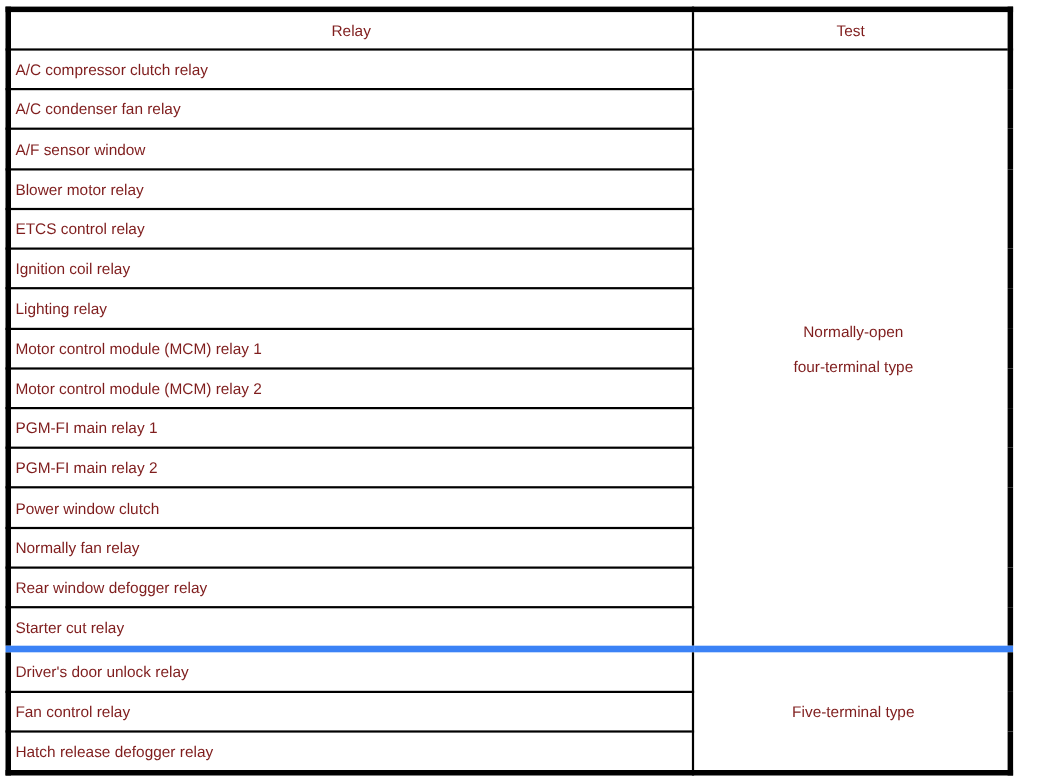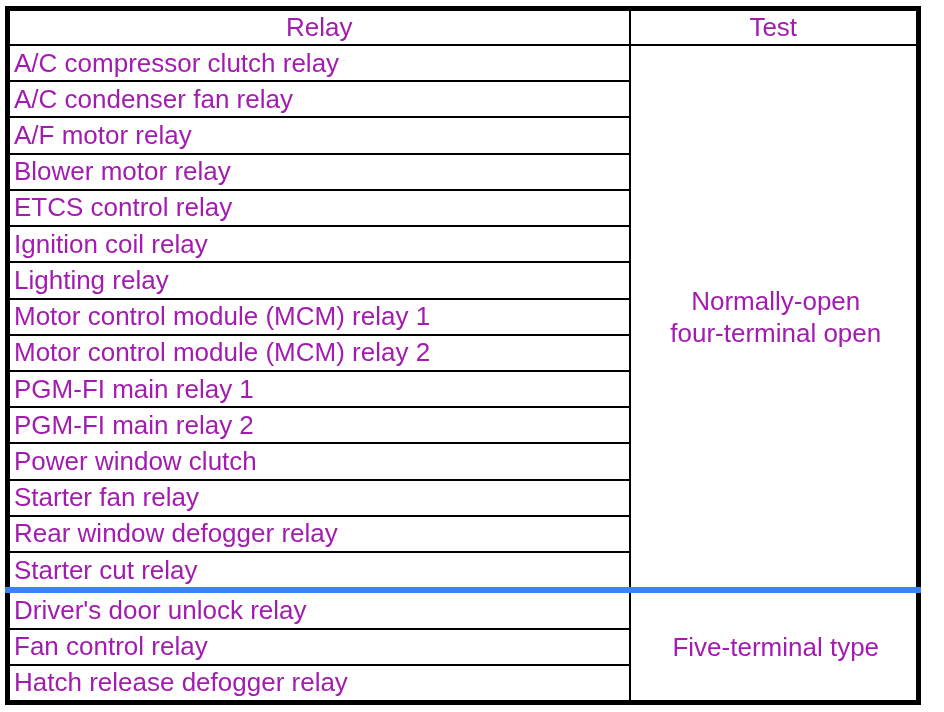--- a/index.html
+++ b/index.html
@@ -22,23 +22,23 @@
     width: 911px;
     height: 699px;
     border-collapse: collapse;
     table-layout: fixed;
     border: 5px solid #000000;
   }
   col.relay-col { width: 622px; }
   col.test-col  { width: 289px; }
   th, td {
     border: 2px solid #000000;
-    font-size: 26px;
+    font-size: 14px;
     font-weight: normal;
-    color: #a21caf;
+    color: #7f1d1d;
     overflow: hidden;
     white-space: nowrap;
   }
   th.header-cell {
     height: 33px;
     text-align: center;
     vertical-align: middle;
     padding: 0;
   }
   td.relay-cell {
@@ -70,28 +70,28 @@
       <tr>
         <th class="header-cell">Relay</th>
         <th class="header-cell">Test</th>
       </tr>
     </thead>
     <tbody>
         <tr>
           <td class="relay-cell">A/C compressor clutch relay</td>
           <td class="test-cell" rowspan="15">
             <div>Normally-open</div>
-            <div>four-terminal open</div>
+            <div>four-terminal type</div>
           </td>
         </tr>
         <tr>
           <td class="relay-cell">A/C condenser fan relay</td>
         </tr>
         <tr>
-          <td class="relay-cell">A/F motor relay</td>
+          <td class="relay-cell">A/F sensor window</td>
         </tr>
         <tr>
           <td class="relay-cell">Blower motor relay</td>
         </tr>
         <tr>
           <td class="relay-cell">ETCS control relay</td>
         </tr>
         <tr>
           <td class="relay-cell">Ignition coil relay</td>
         </tr>
@@ -107,21 +107,21 @@
         <tr>
           <td class="relay-cell">PGM-FI main relay 1</td>
         </tr>
         <tr>
           <td class="relay-cell">PGM-FI main relay 2</td>
         </tr>
         <tr>
           <td class="relay-cell">Power window clutch</td>
         </tr>
         <tr>
-          <td class="relay-cell">Starter fan relay</td>
+          <td class="relay-cell">Normally fan relay</td>
         </tr>
         <tr>
           <td class="relay-cell">Rear window defogger relay</td>
         </tr>
         <tr>
           <td class="relay-cell">Starter cut relay</td>
         </tr>
         <tr class="section-start">
           <td class="relay-cell">Driver's door unlock relay</td>
           <td class="test-cell" rowspan="3">

